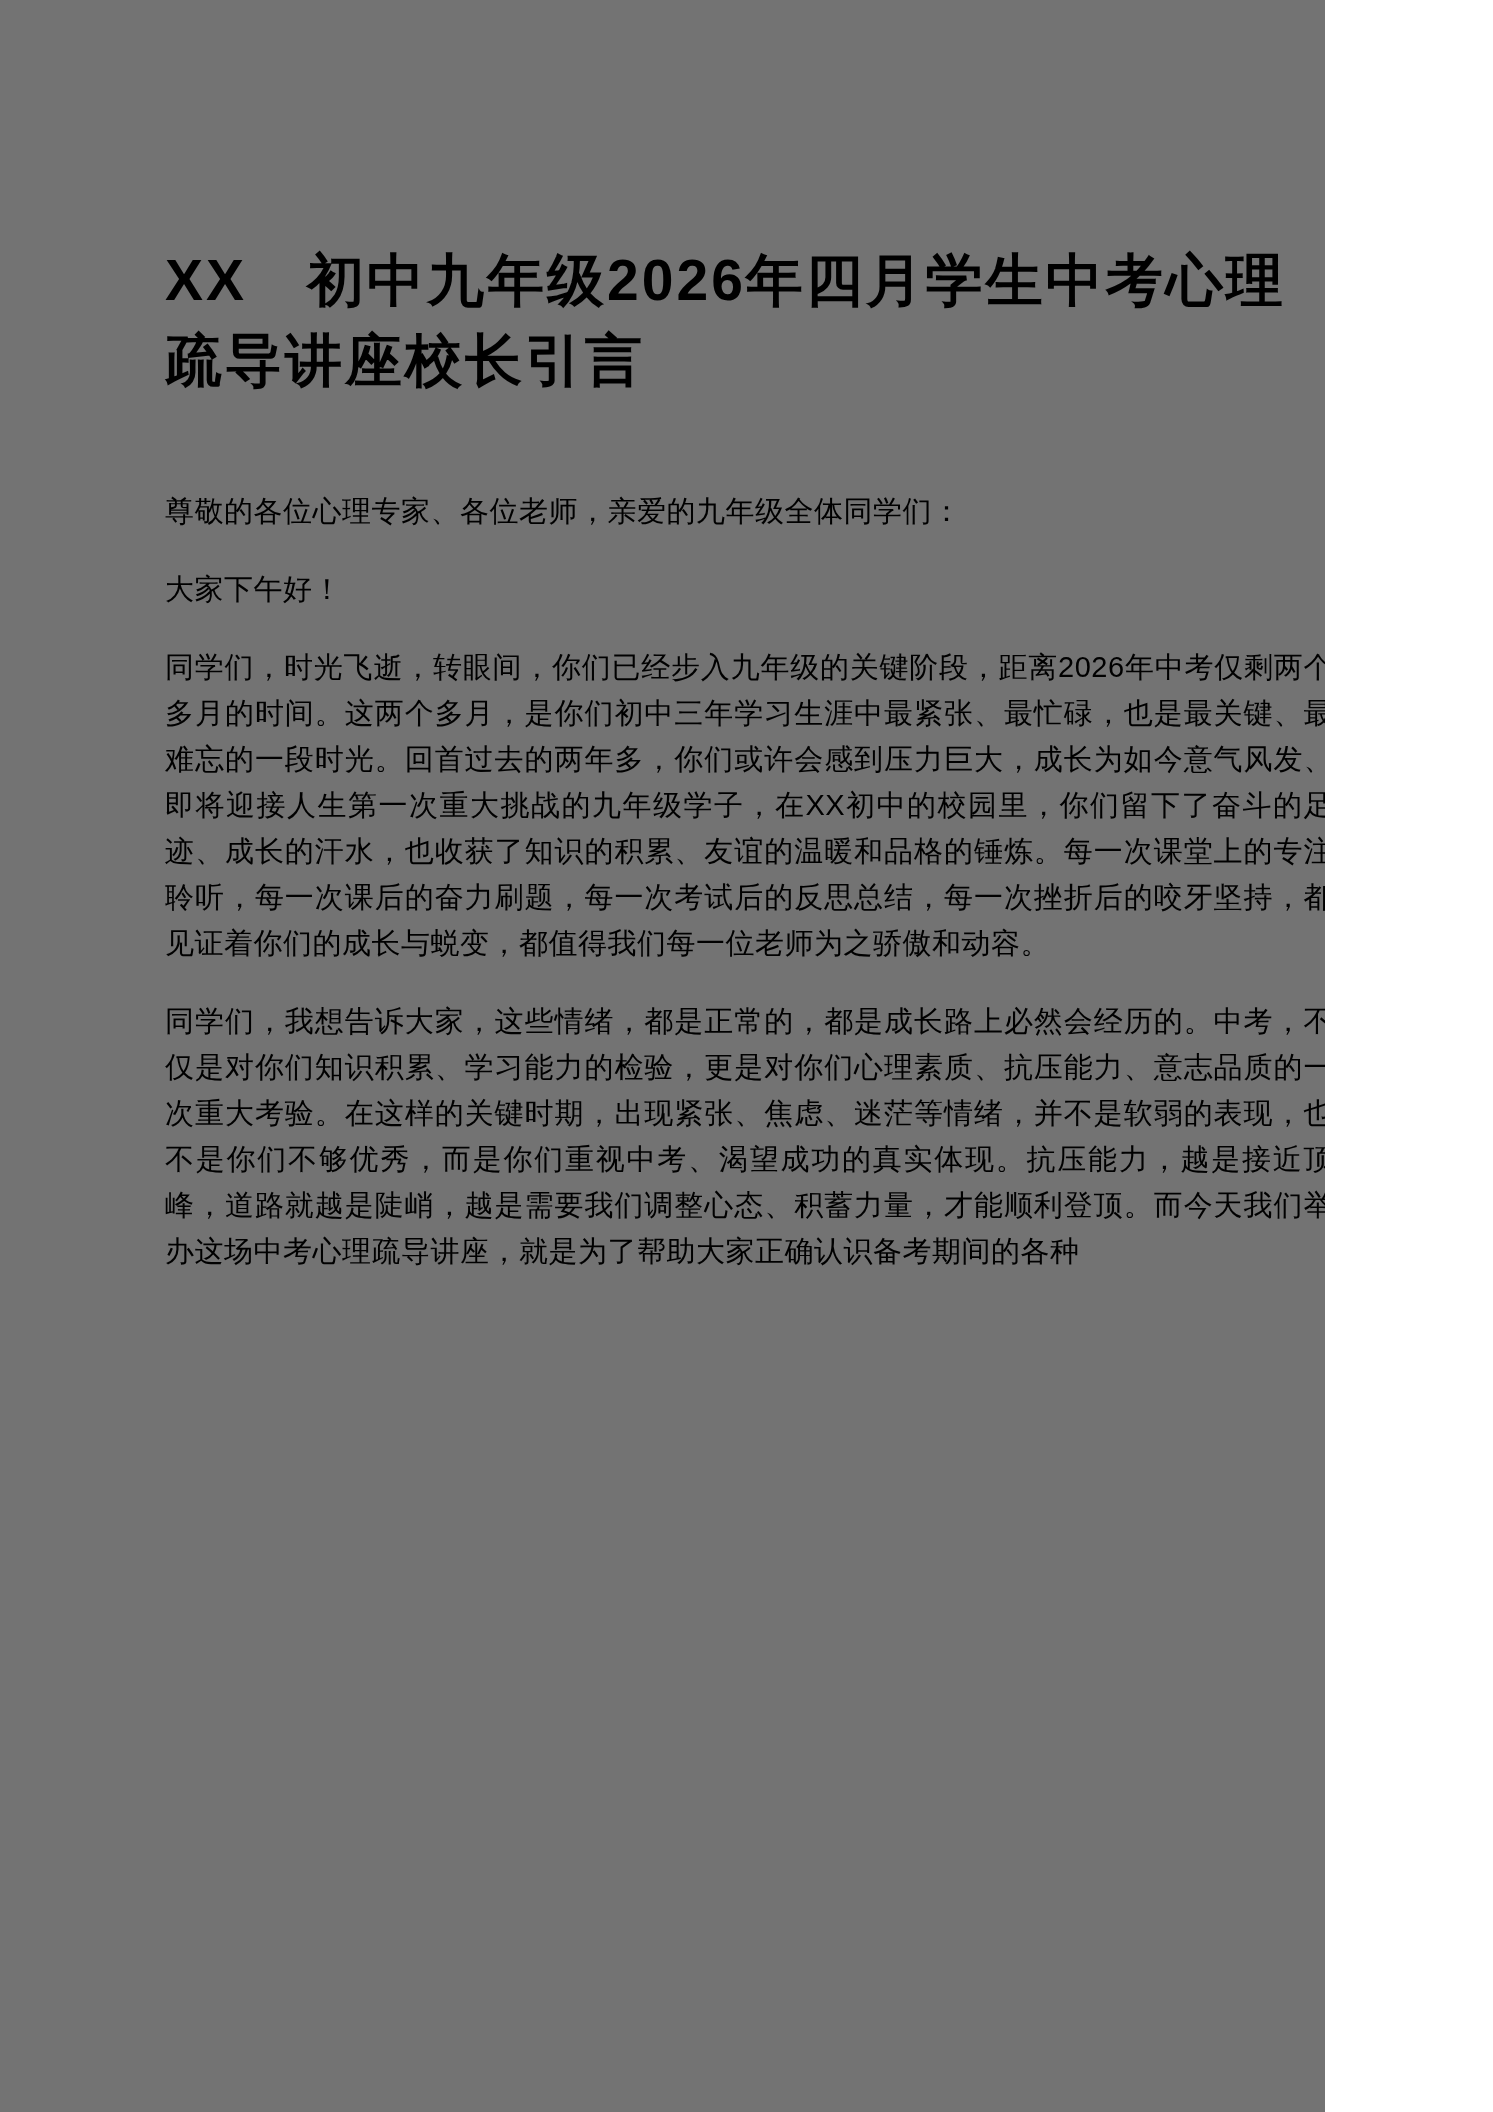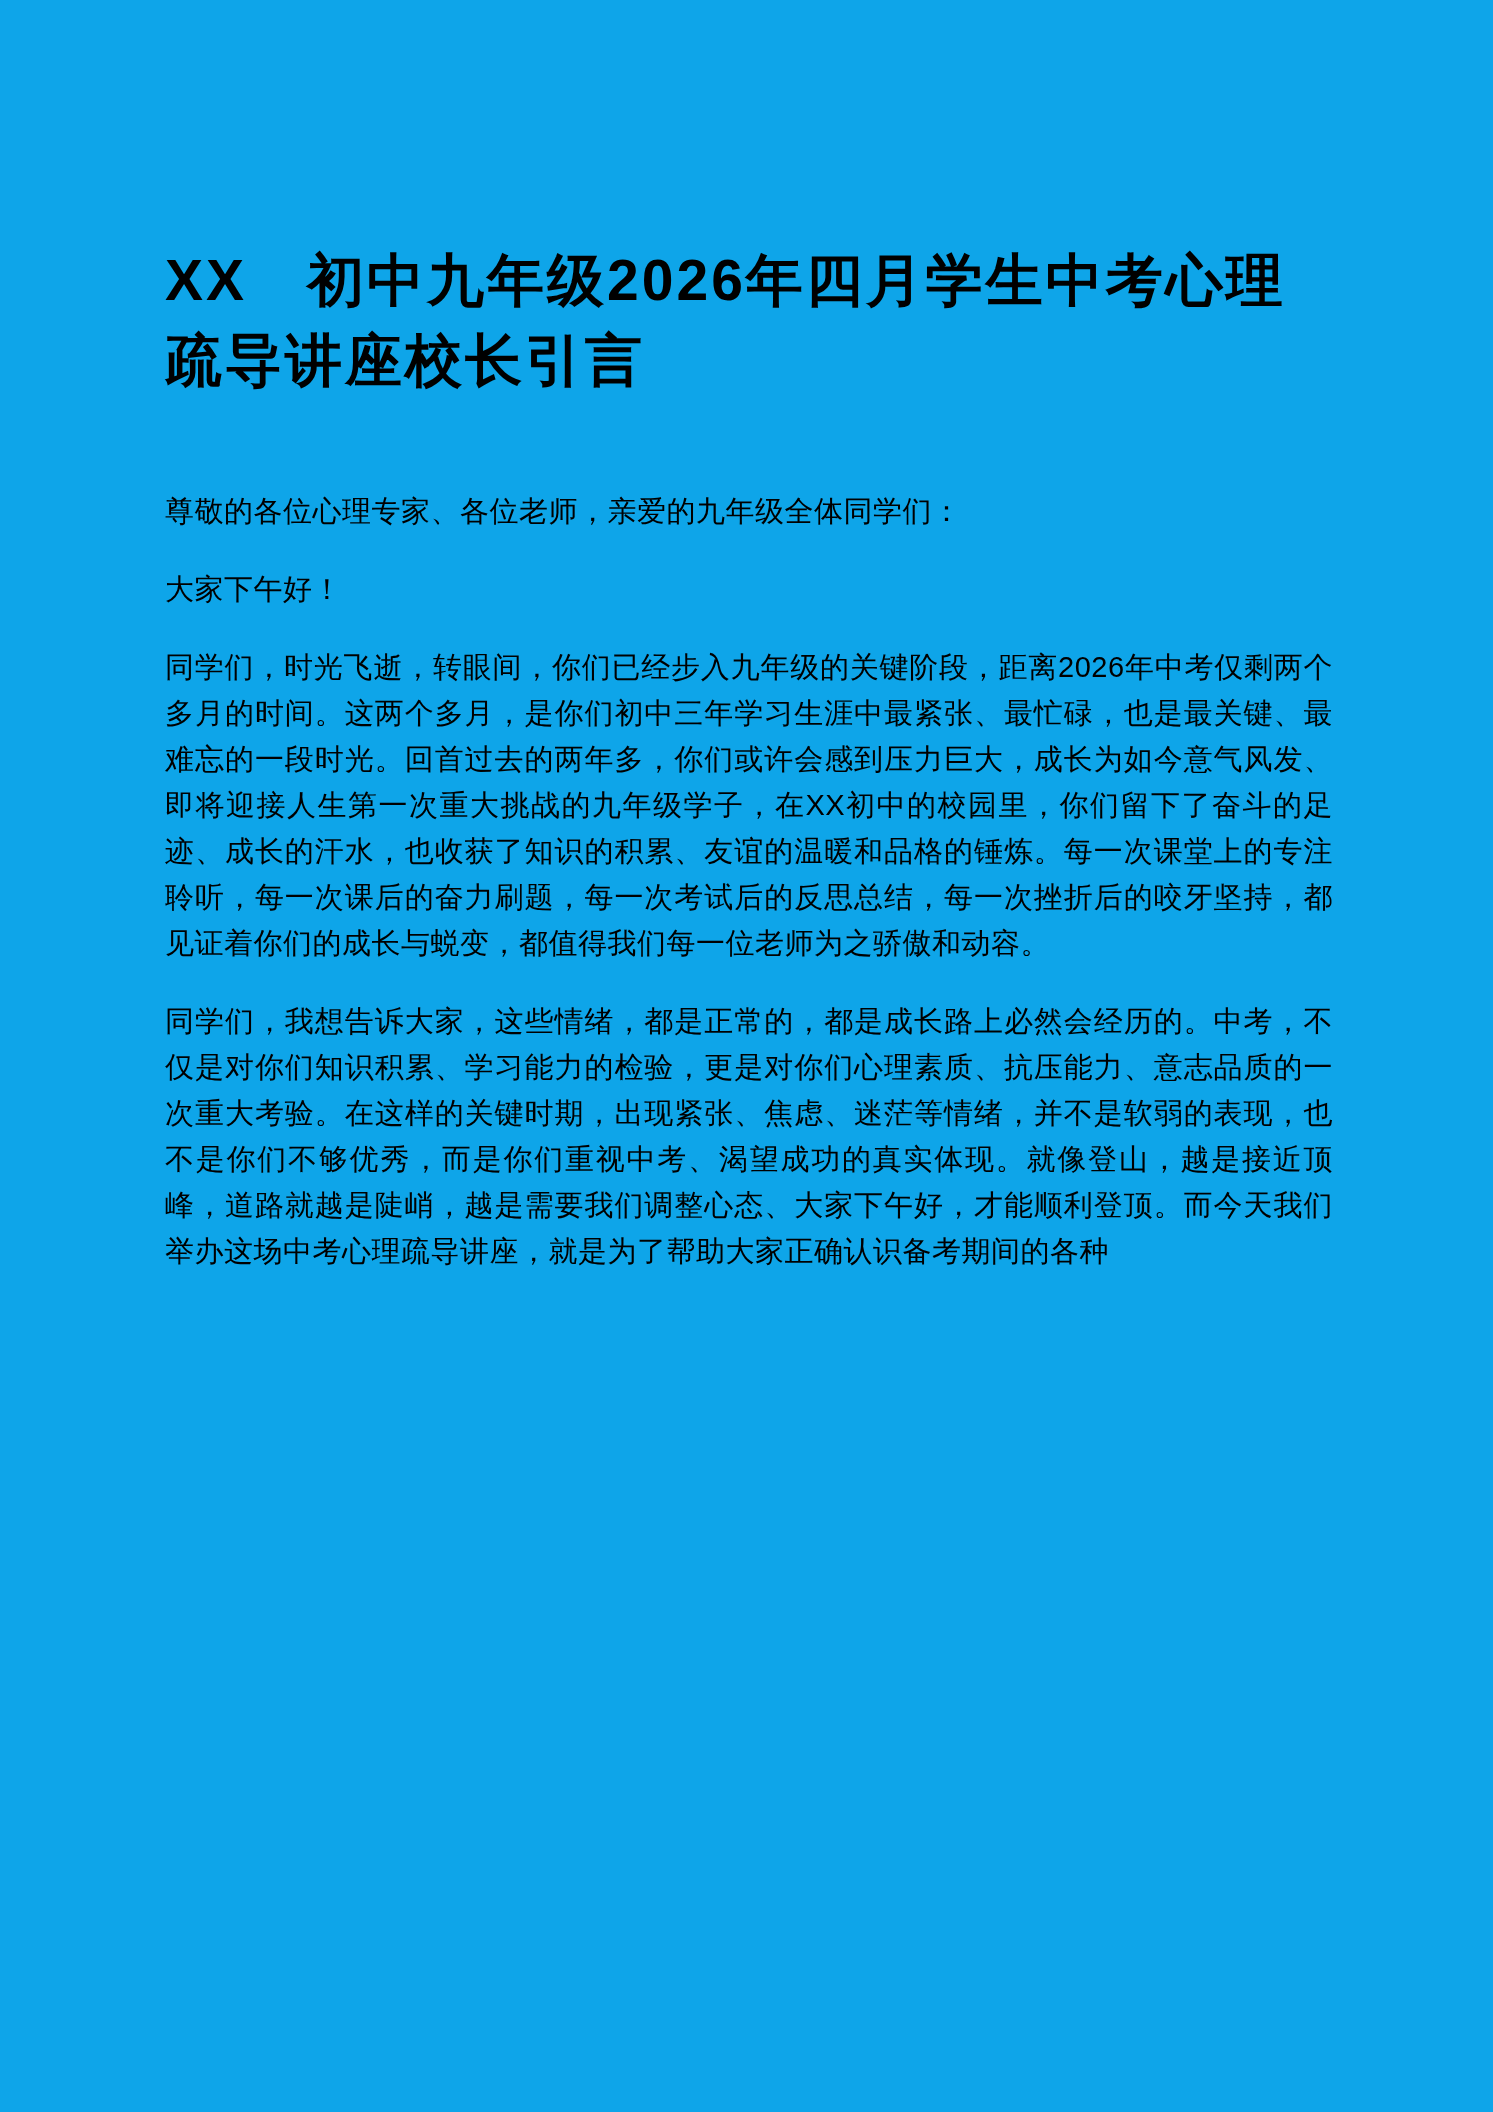--- a/index.html
+++ b/index.html
@@ -2,23 +2,23 @@
 <html><head>
 <meta charset="utf-8">
 <style>
   * { margin: 0; padding: 0; box-sizing: border-box; }
   html, body {
     background: #ffffff;
     font-family: "Liberation Sans", "DejaVu Sans", sans-serif;
   }
   .page {
     position: relative;
-    width: 1493px;
+    width: 1325px;
     height: 2112px;
-    background: #0ea5e9;
+    background: #737373;
     color: #000000;
     overflow: hidden;
   }
   .content {
     position: absolute;
     left: 165px;
     top: 240px;
     width: 1168px;
   }
   .doc-title {
@@ -46,16 +46,16 @@
 </head>
 <body>
 
 <div class="page">
   <div class="content">
     <h1 class="doc-title">XX　初中九年级2026年四月学生中考心理疏导讲座校长引言</h1>
     <div class="body-text">
       <p>尊敬的各位心理专家、各位老师，亲爱的九年级全体同学们：</p>
       <p>大家下午好！</p>
       <p>同学们，时光飞逝，转眼间，你们已经步入九年级的关键阶段，距离2026年中考仅剩两个多月的时间。这两个多月，是你们初中三年学习生涯中最紧张、最忙碌，也是最关键、最难忘的一段时光。回首过去的两年多，你们或许会感到压力巨大，成长为如今意气风发、即将迎接人生第一次重大挑战的九年级学子，在XX初中的校园里，你们留下了奋斗的足迹、成长的汗水，也收获了知识的积累、友谊的温暖和品格的锤炼。每一次课堂上的专注聆听，每一次课后的奋力刷题，每一次考试后的反思总结，每一次挫折后的咬牙坚持，都见证着你们的成长与蜕变，都值得我们每一位老师为之骄傲和动容。</p>
-      <p>同学们，我想告诉大家，这些情绪，都是正常的，都是成长路上必然会经历的。中考，不仅是对你们知识积累、学习能力的检验，更是对你们心理素质、抗压能力、意志品质的一次重大考验。在这样的关键时期，出现紧张、焦虑、迷茫等情绪，并不是软弱的表现，也不是你们不够优秀，而是你们重视中考、渴望成功的真实体现。就像登山，越是接近顶峰，道路就越是陡峭，越是需要我们调整心态、大家下午好，才能顺利登顶。而今天我们举办这场中考心理疏导讲座，就是为了帮助大家正确认识备考期间的各种</p>
+      <p>同学们，我想告诉大家，这些情绪，都是正常的，都是成长路上必然会经历的。中考，不仅是对你们知识积累、学习能力的检验，更是对你们心理素质、抗压能力、意志品质的一次重大考验。在这样的关键时期，出现紧张、焦虑、迷茫等情绪，并不是软弱的表现，也不是你们不够优秀，而是你们重视中考、渴望成功的真实体现。抗压能力，越是接近顶峰，道路就越是陡峭，越是需要我们调整心态、积蓄力量，才能顺利登顶。而今天我们举办这场中考心理疏导讲座，就是为了帮助大家正确认识备考期间的各种</p>
     </div>
   </div>
 </div>
 
 </body></html>

